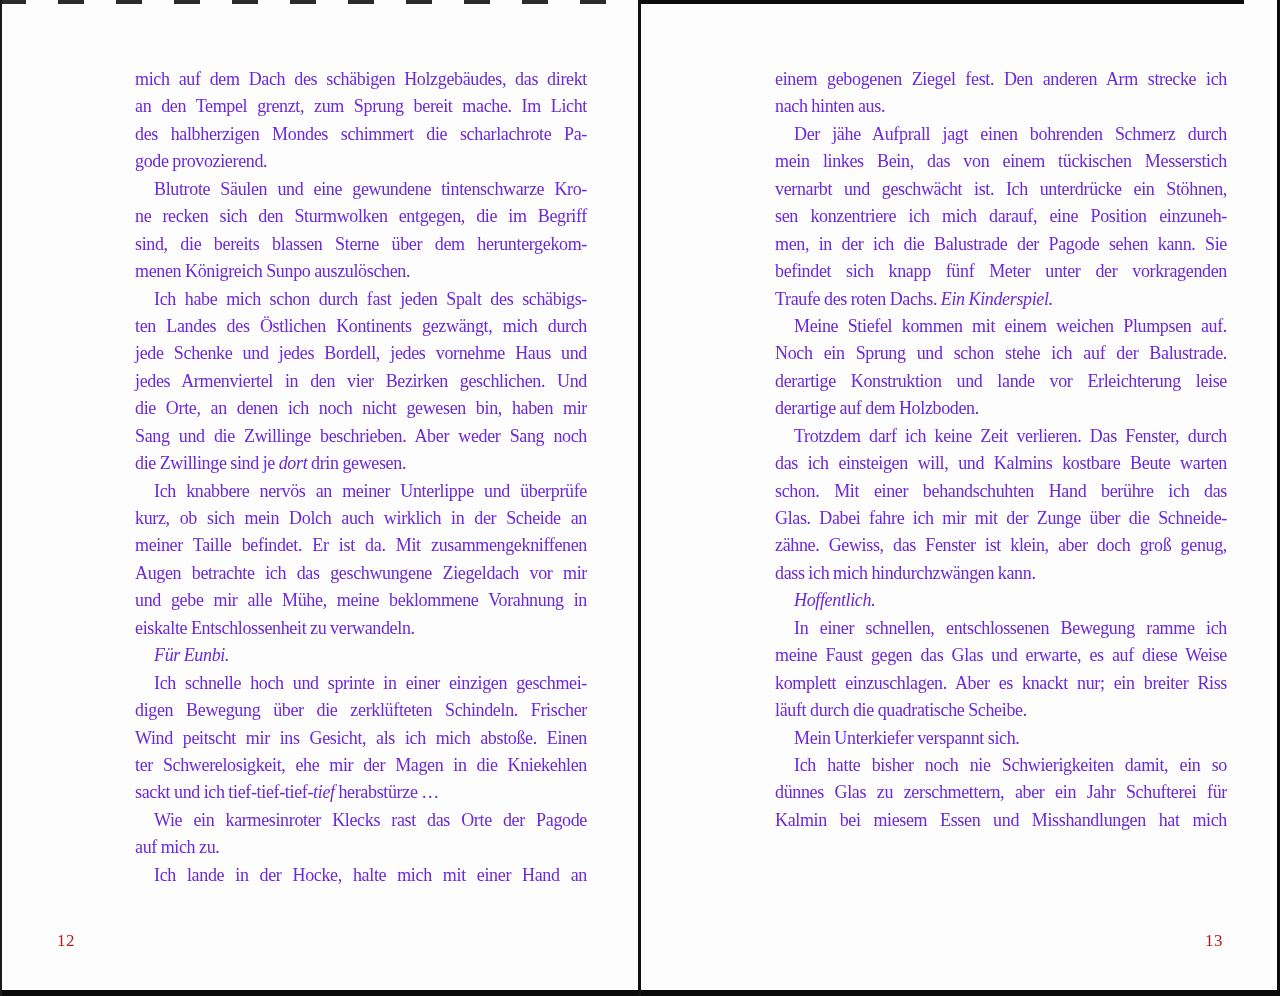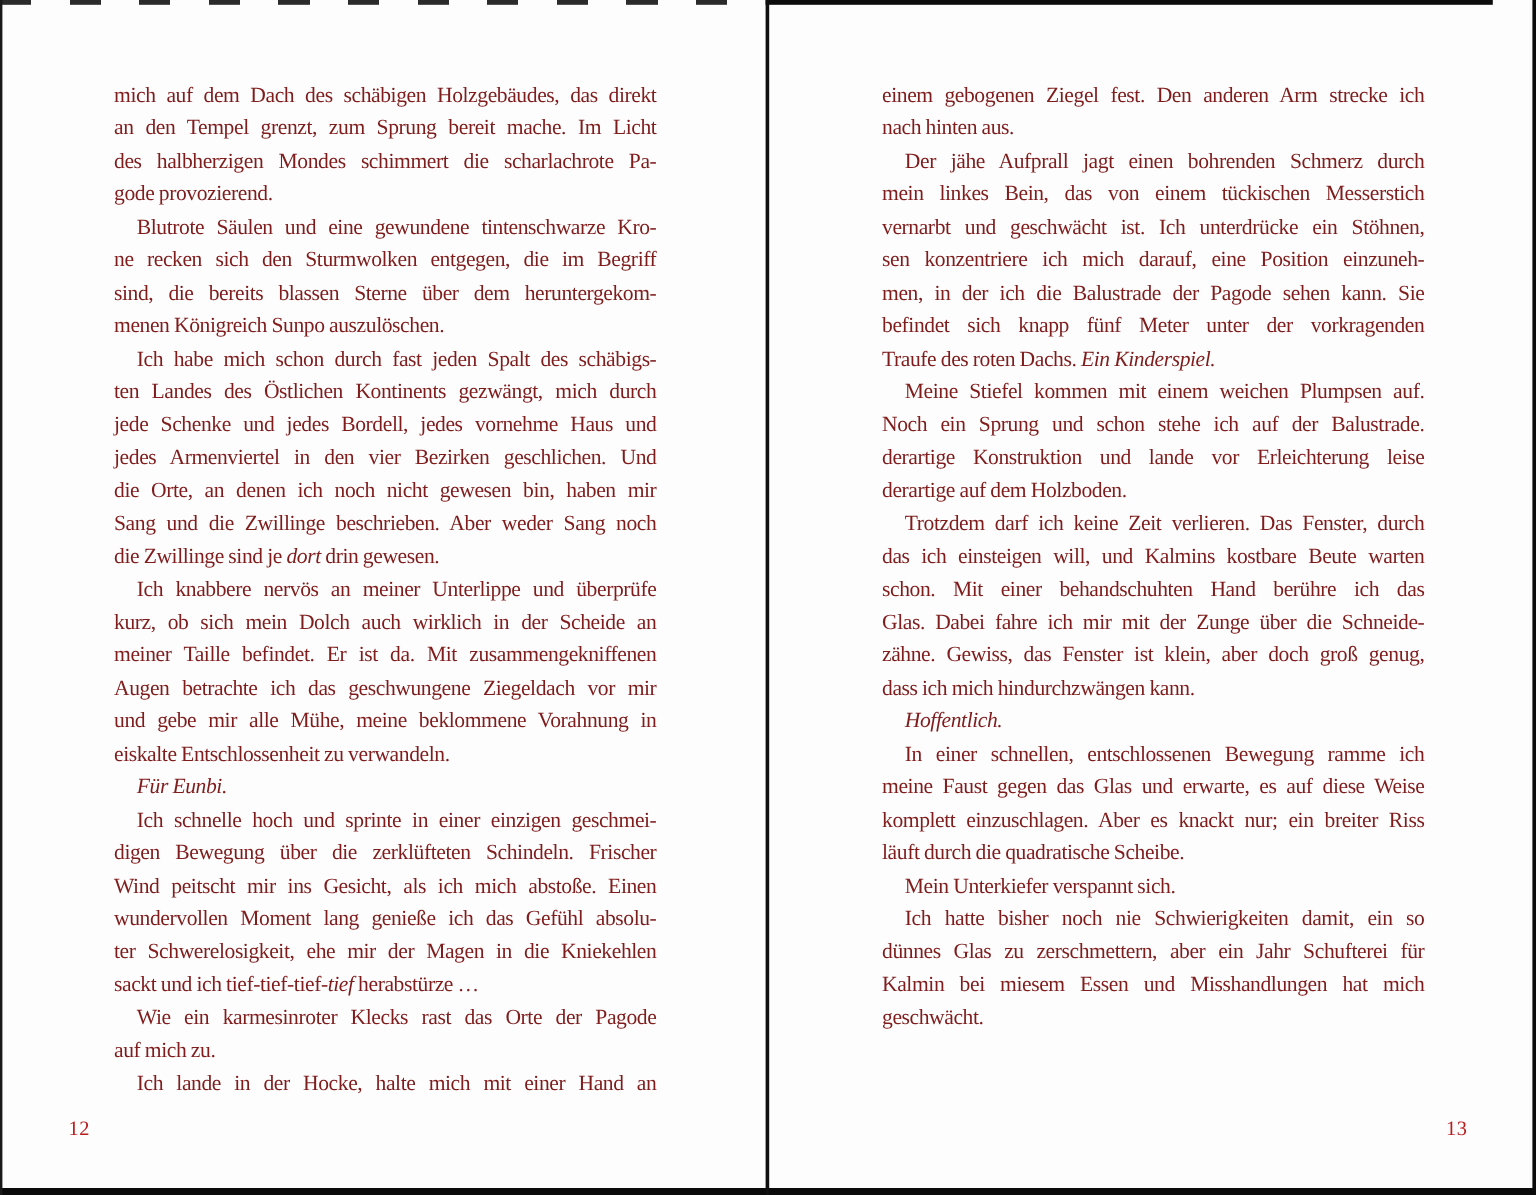--- a/index.html
+++ b/index.html
@@ -41,21 +41,22 @@
 
   
   .textblock {
     position: absolute;
     top: 66px;
     width: 452px;
     font-size: 18px;
     line-height: 27.45px;
     letter-spacing: -0.35px;
     word-spacing: -0.4px;
-    color: #7f1d1d;
+    color: #6d28d9;
+    margin-left: 40px;
   }
   .textblock-left  { left: 95px;  }
   .textblock-right { left: 735px; }
 
   .line {
     height: 27.45px;
     text-align: justify;
     text-align-last: justify;
     -moz-text-align-last: justify;
   }
@@ -107,21 +108,20 @@
         <div class="line indent"><span>Ich knabbere nervös an meiner Unterlippe und überprüfe</span></div>
         <div class="line"><span>kurz, ob sich mein Dolch auch wirklich in der Scheide an</span></div>
         <div class="line"><span>meiner Taille befindet. Er ist da. Mit zusammengekniffenen</span></div>
         <div class="line"><span>Augen betrachte ich das geschwungene Ziegeldach vor mir</span></div>
         <div class="line"><span>und gebe mir alle Mühe, meine beklommene Vorahnung in</span></div>
         <div class="line endline"><span>eiskalte Entschlossenheit zu verwandeln.</span></div>
         <div class="line indent endline"><span class="it">Für Eunbi.</span></div>
         <div class="line indent"><span>Ich schnelle hoch und sprinte in einer einzigen geschmei-</span></div>
         <div class="line"><span>digen Bewegung über die zerklüfteten Schindeln. Frischer</span></div>
         <div class="line"><span>Wind peitscht mir ins Gesicht, als ich mich abstoße. Einen</span></div>
-        <div class="line"><span>wundervollen Moment lang genieße ich das Gefühl absolu-</span></div>
         <div class="line"><span>ter Schwerelosigkeit, ehe mir der Magen in die Kniekehlen</span></div>
         <div class="line endline"><span>sackt und ich tief-tief-tief-</span><span class="it">tief</span><span> herabstürze …</span></div>
         <div class="line indent"><span>Wie ein karmesinroter Klecks rast das Orte der Pagode</span></div>
         <div class="line endline"><span>auf mich zu.</span></div>
         <div class="line indent"><span>Ich lande in der Hocke, halte mich mit einer Hand an</span></div>
       </div>
     <div class="pagenum pagenum-left">12</div>
   </section>
 
   <section>
@@ -147,18 +147,17 @@
         <div class="line endline"><span>dass ich mich hindurchzwängen kann.</span></div>
         <div class="line indent endline"><span class="it">Hoffentlich.</span></div>
         <div class="line indent"><span>In einer schnellen, entschlossenen Bewegung ramme ich</span></div>
         <div class="line"><span>meine Faust gegen das Glas und erwarte, es auf diese Weise</span></div>
         <div class="line"><span>komplett einzuschlagen. Aber es knackt nur; ein breiter Riss</span></div>
         <div class="line endline"><span>läuft durch die quadratische Scheibe.</span></div>
         <div class="line indent endline"><span>Mein Unterkiefer verspannt sich.</span></div>
         <div class="line indent"><span>Ich hatte bisher noch nie Schwierigkeiten damit, ein so</span></div>
         <div class="line"><span>dünnes Glas zu zerschmettern, aber ein Jahr Schufterei für</span></div>
         <div class="line"><span>Kalmin bei miesem Essen und Misshandlungen hat mich</span></div>
-        <div class="line endline"><span>geschwächt.</span></div>
       </div>
     <div class="pagenum pagenum-right">13</div>
   </section>
 
 </div>
 
 </body></html>

